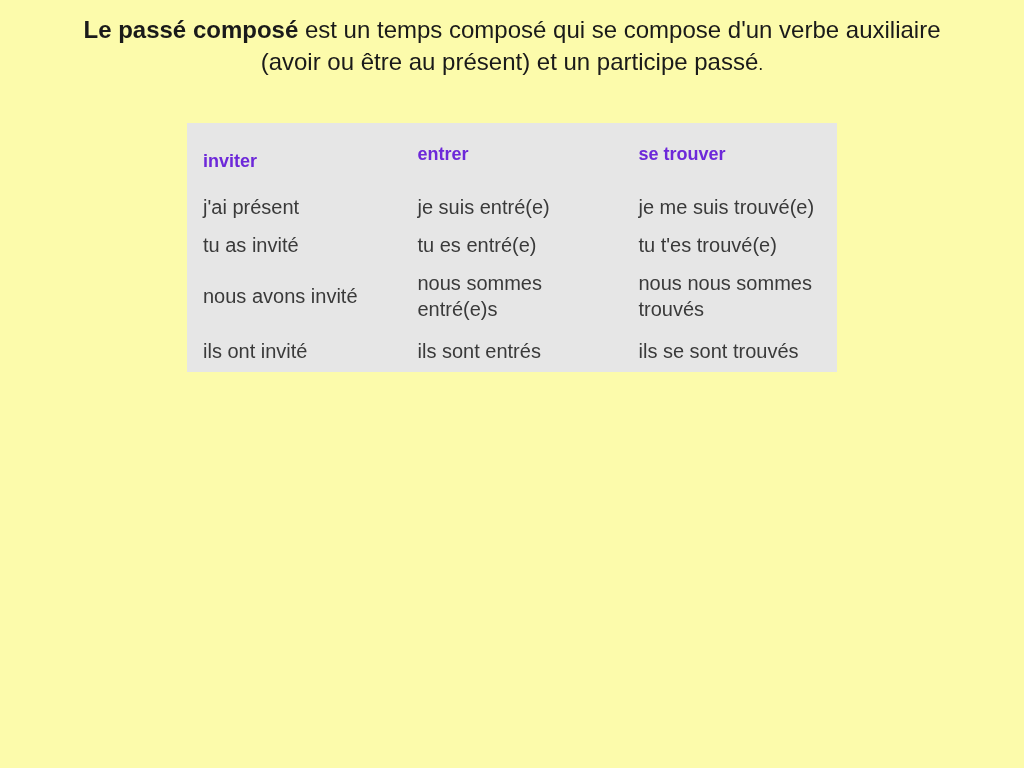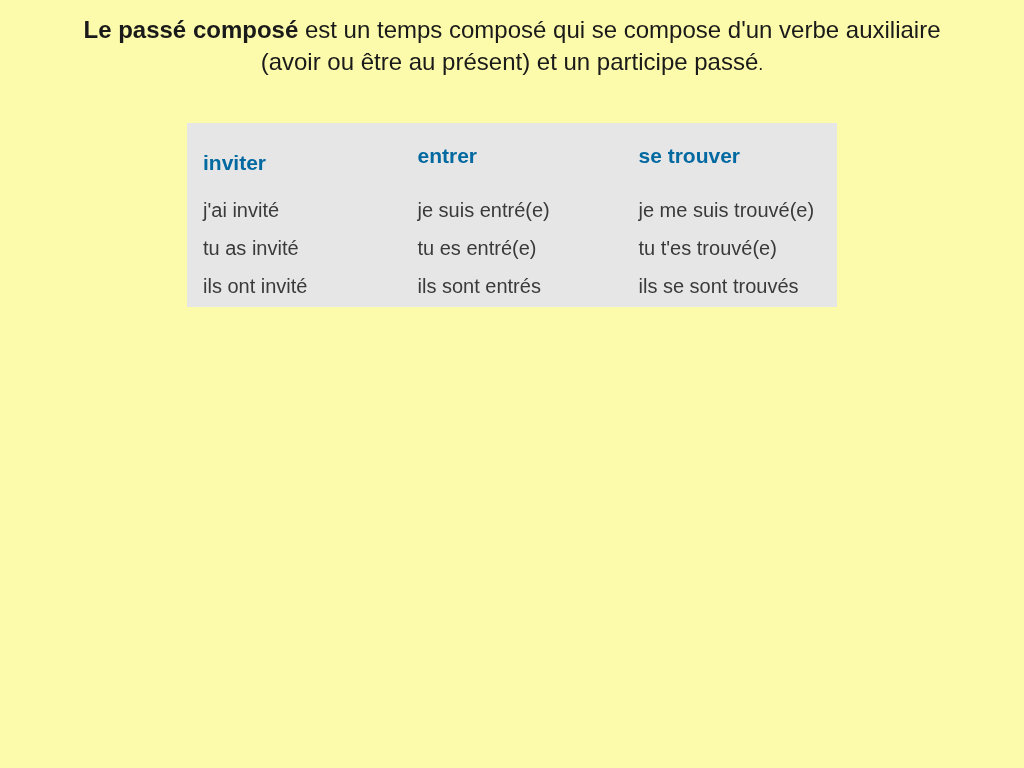--- a/index.html
+++ b/index.html
@@ -39,22 +39,22 @@
     width: 100%;
     border-collapse: collapse;
     table-layout: fixed;
   }
   col.c1 { width: 33%; }
   col.c2 { width: 34%; }
   col.c3 { width: 33%; }
   th {
     text-align: left;
     font-weight: bold;
-    font-size: 21px;
-    color: #0369a1;
+    font-size: 18px;
+    color: #6d28d9;
     padding: 14px 12px 14px 16px;
     vertical-align: middle;
   }
   th.first {
     padding-top: 28px;
     vertical-align: middle;
   }
   td {
     text-align: left;
     font-size: 20px;
@@ -87,28 +87,33 @@
       </colgroup>
       <thead>
         <tr>
           <th class="first">inviter</th>
           <th>entrer</th>
           <th>se trouver</th>
         </tr>
       </thead>
       <tbody>
         <tr>
-          <td>j'ai invité</td>
+          <td>j'ai présent</td>
           <td>je suis entré(e)</td>
           <td>je me suis trouvé(e)</td>
         </tr>
         <tr class="tight">
           <td>tu as invité</td>
           <td>tu es entré(e)</td>
           <td>tu t'es trouvé(e)</td>
+        </tr>
+        <tr>
+          <td>nous avons invité</td>
+          <td>nous sommes entré(e)s</td>
+          <td>nous nous sommes trouvés</td>
         </tr>
         <tr>
           <td>ils ont invité</td>
           <td>ils sont entrés</td>
           <td>ils se sont trouvés</td>
         </tr>
       </tbody>
     </table>
   </div>
 

